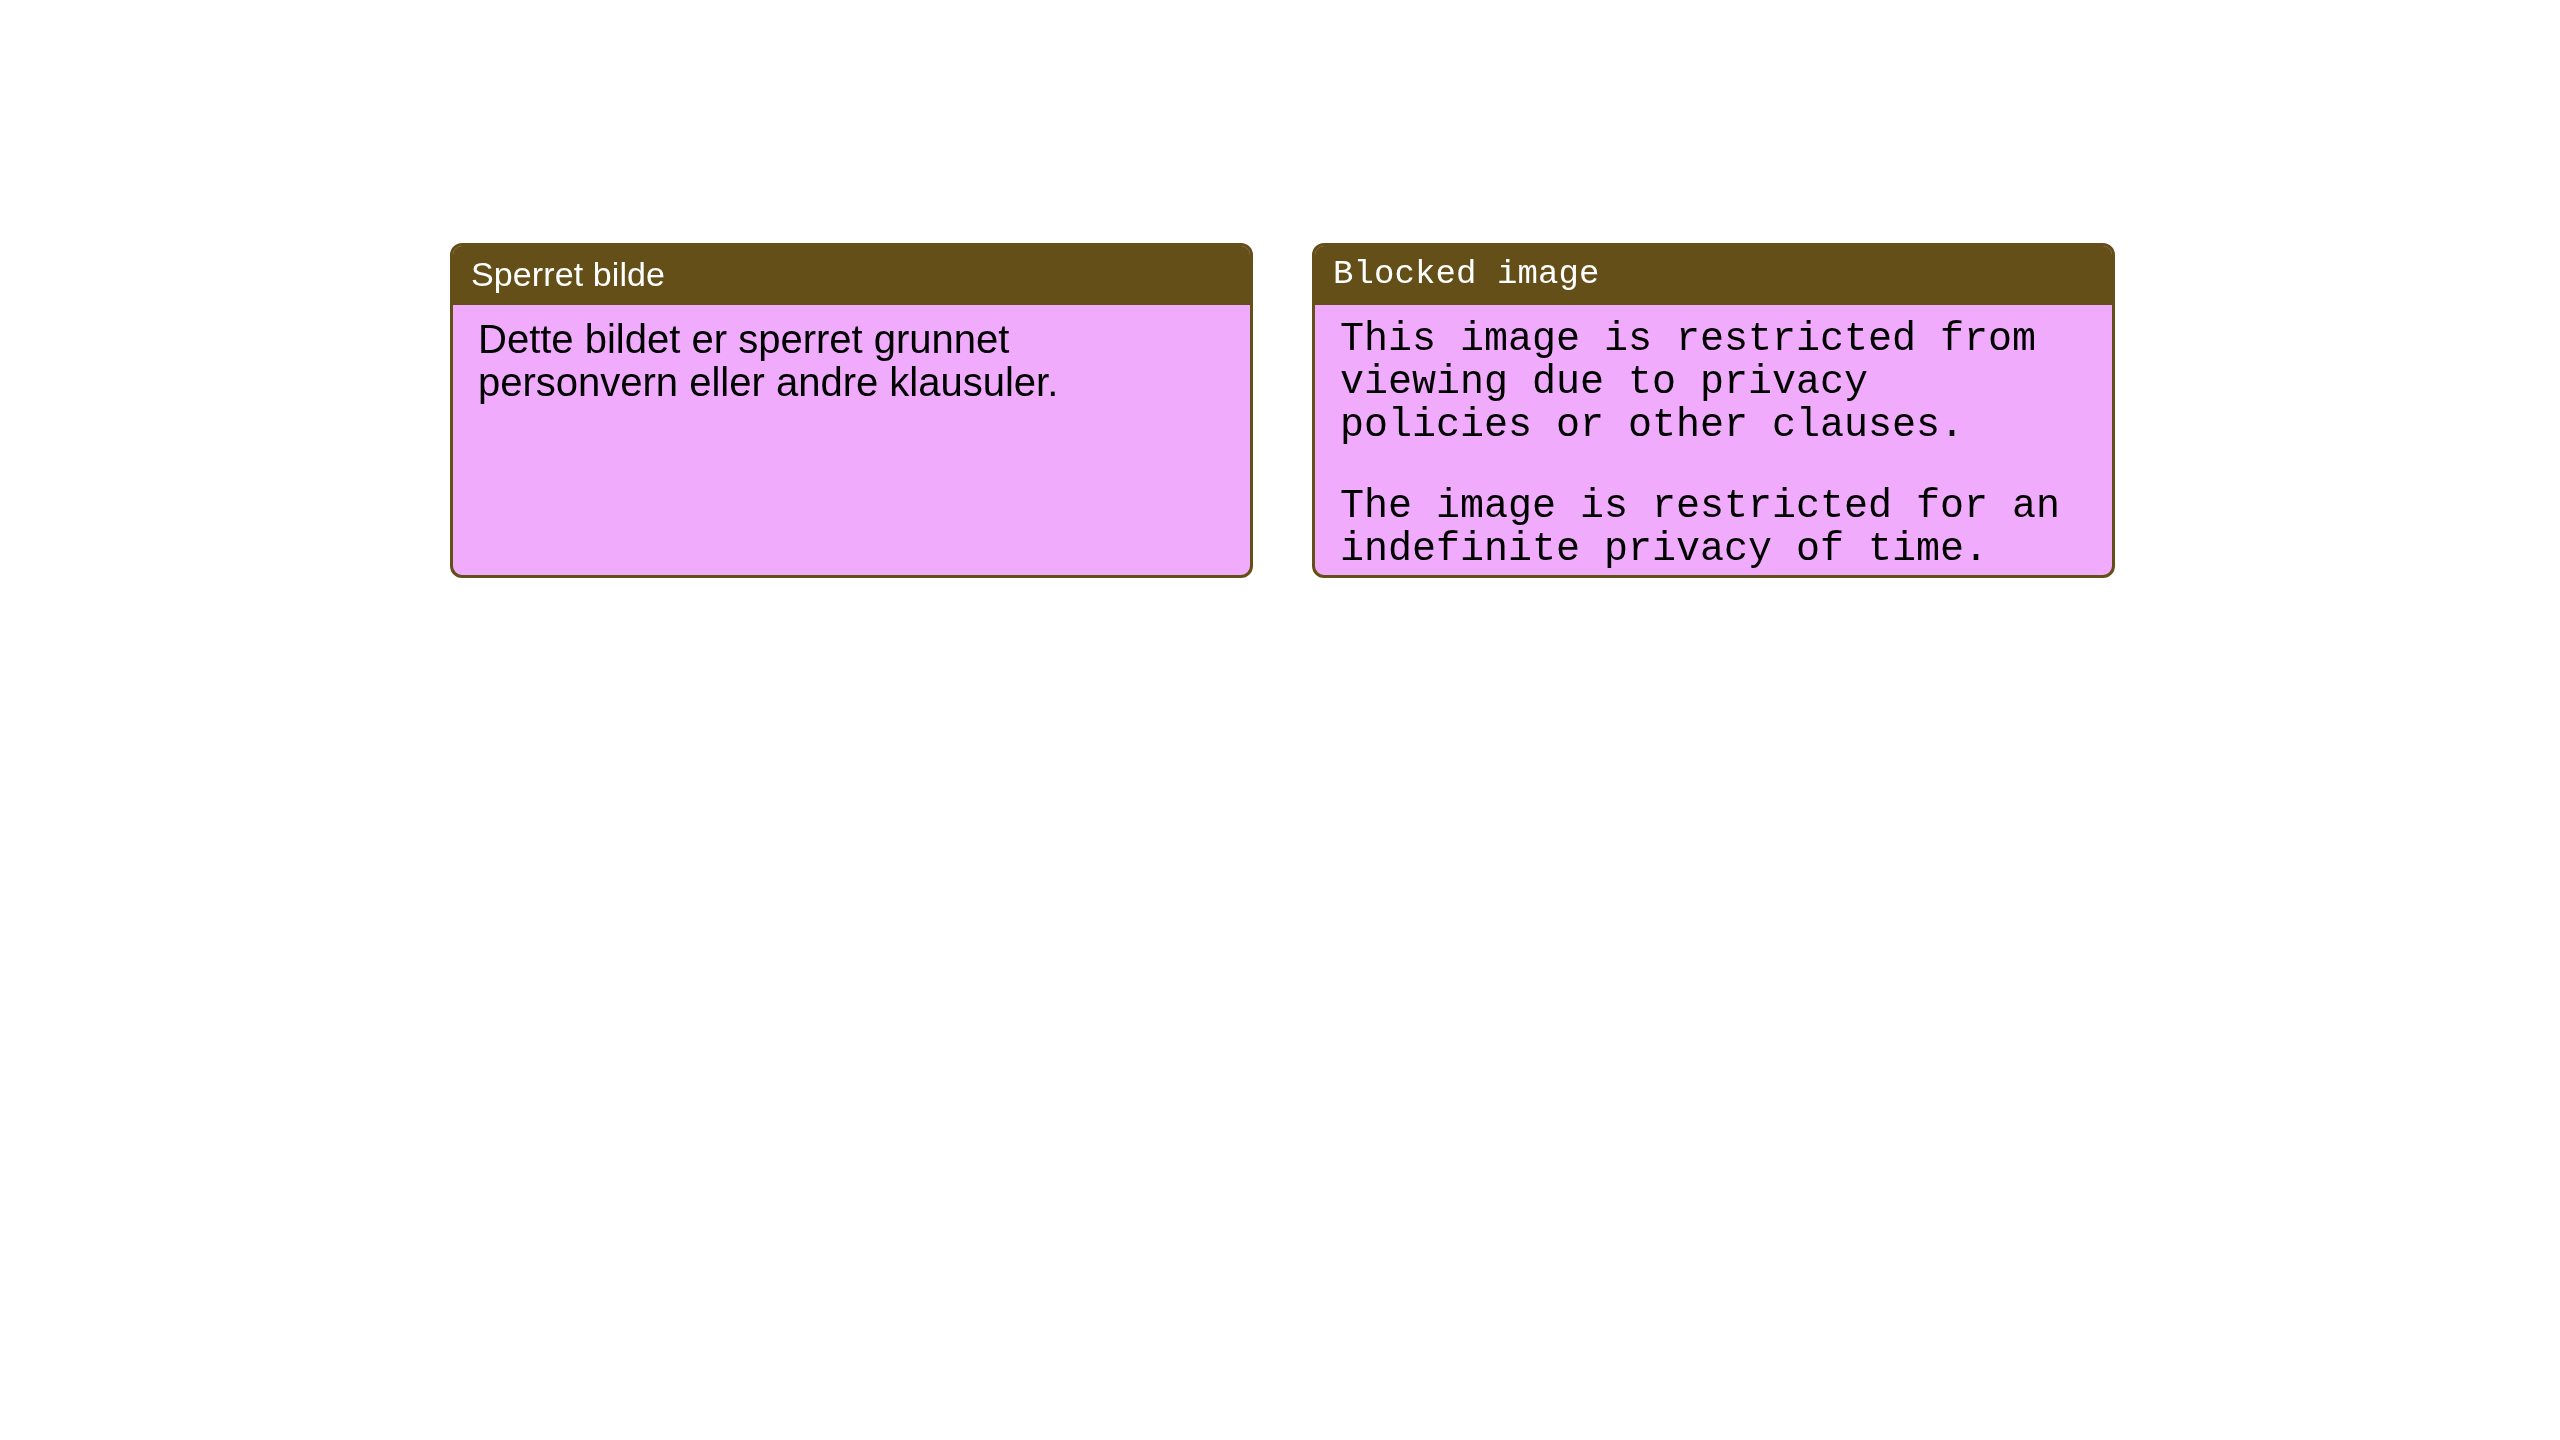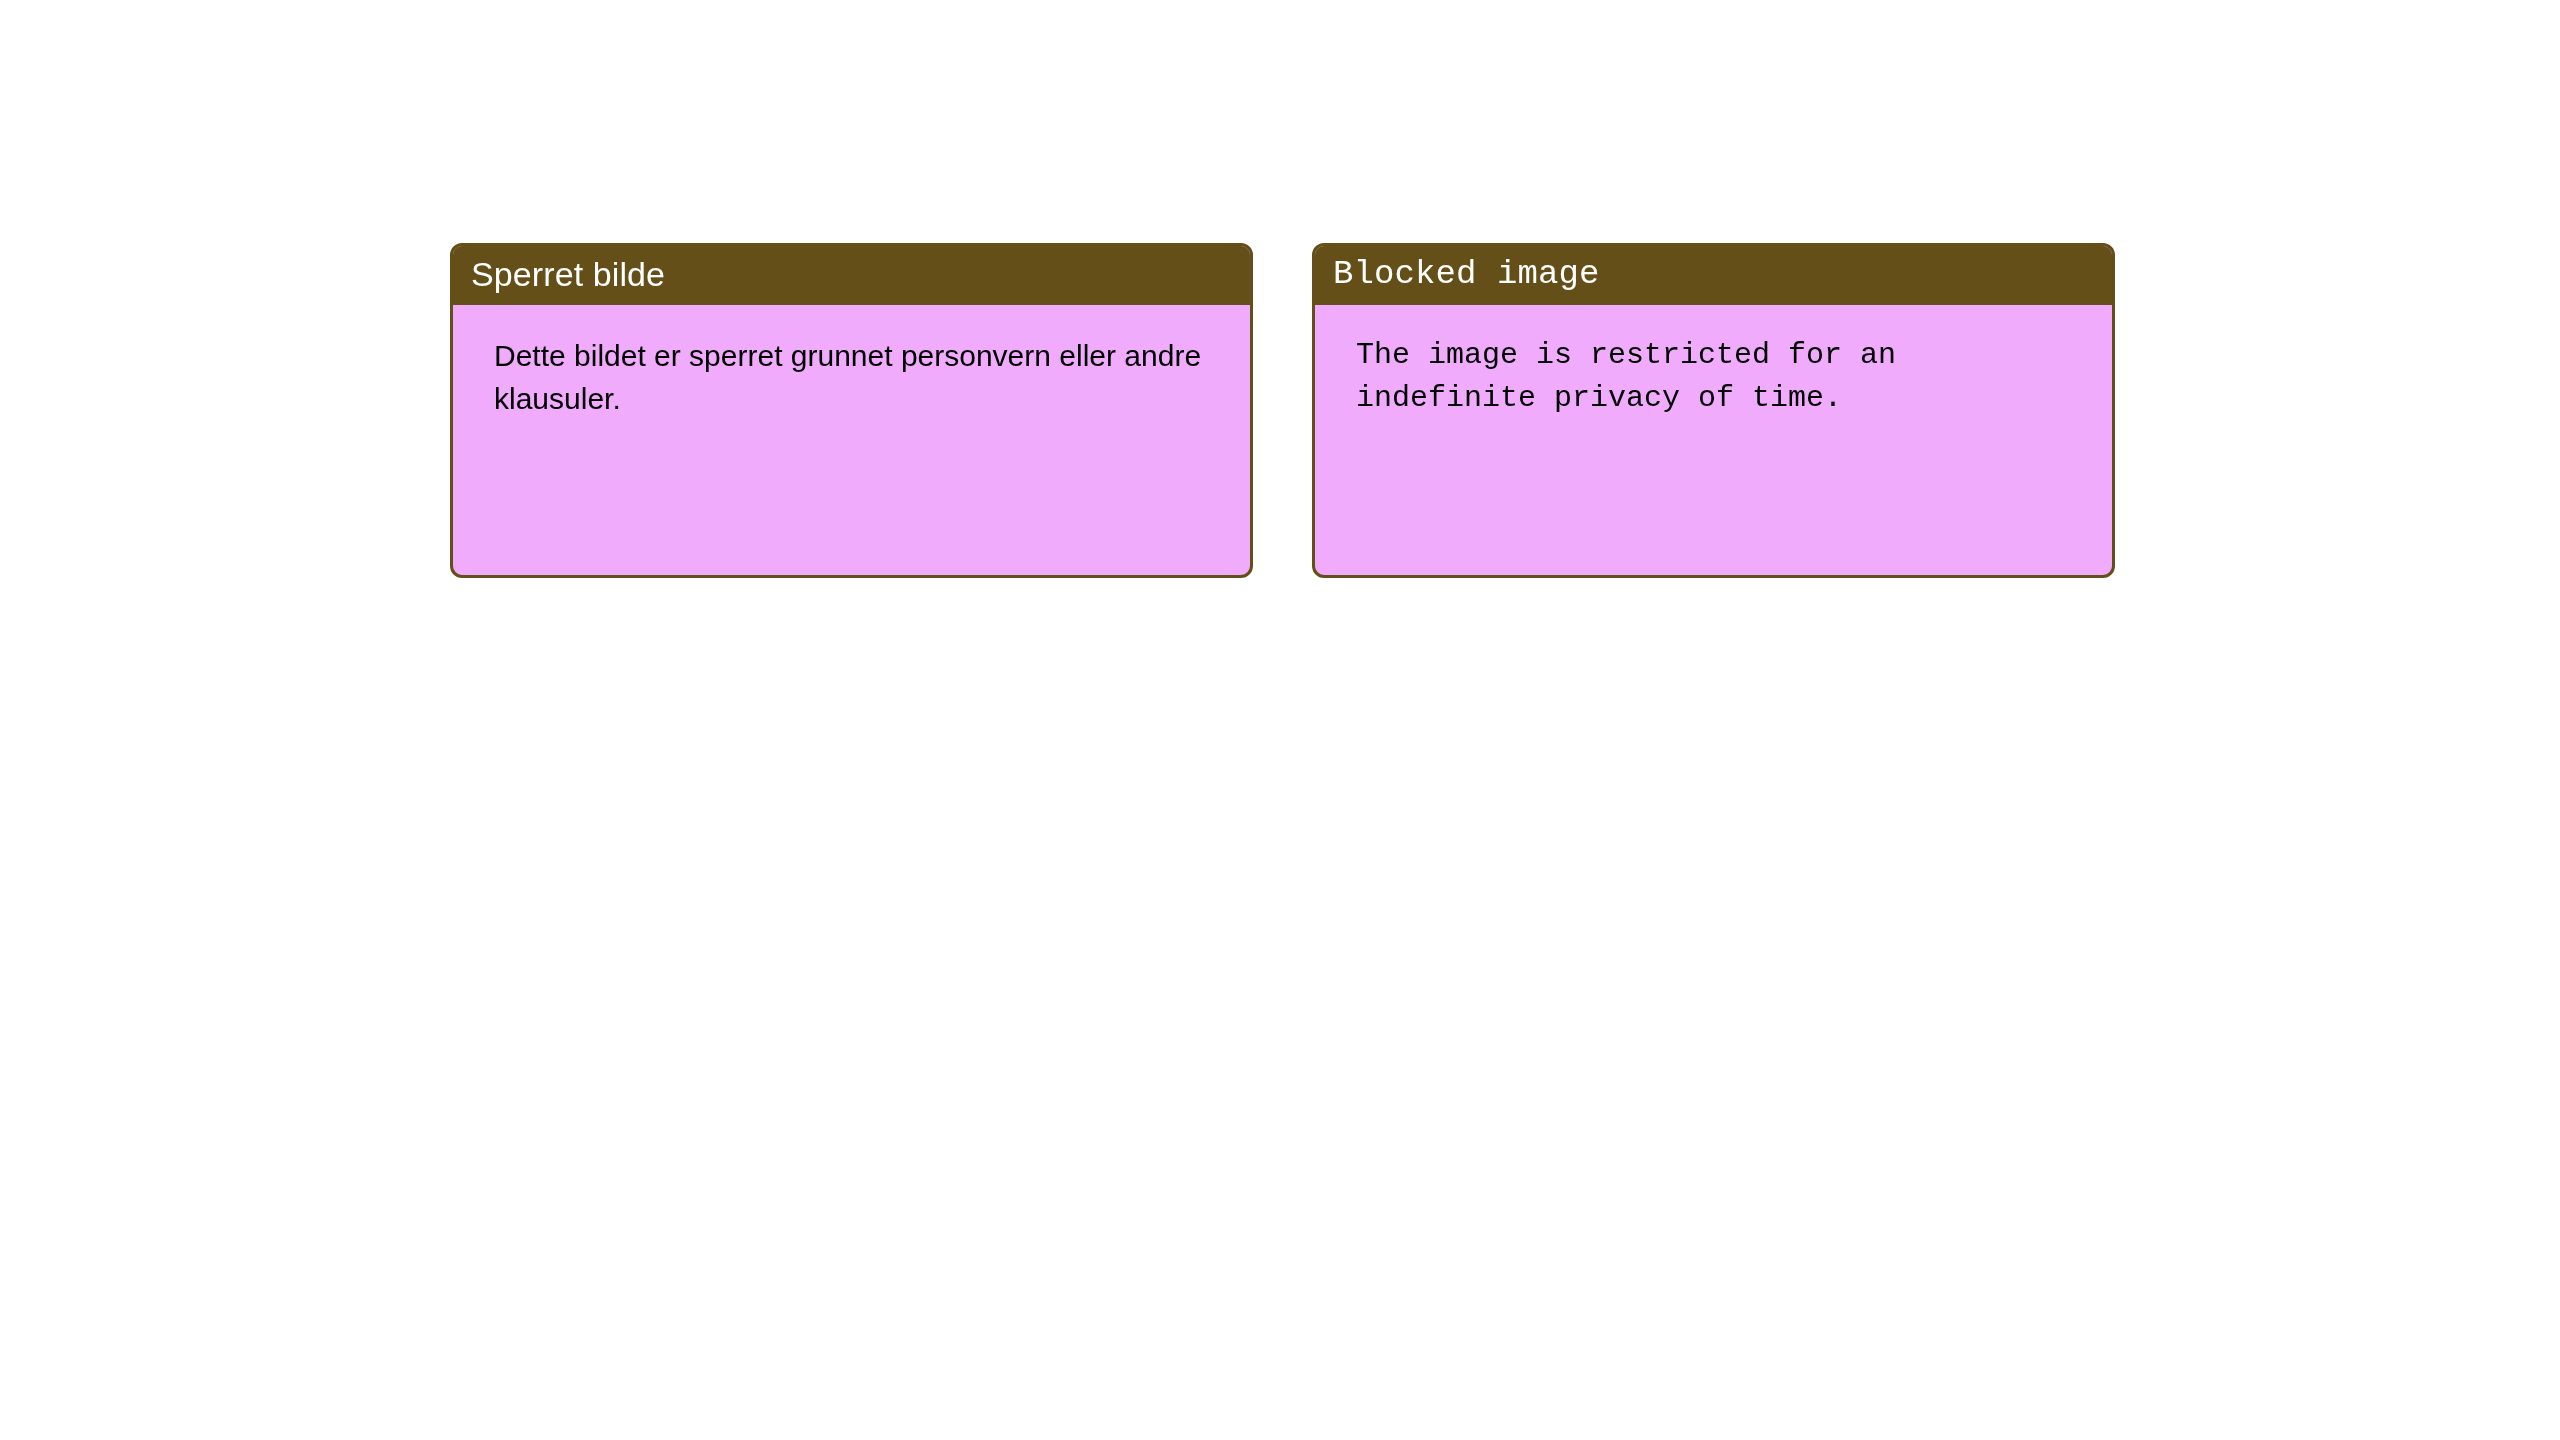--- a/index.html
+++ b/index.html
@@ -63,23 +63,23 @@
     top: 59px;
     left: 0;
     right: 0;
     bottom: 0;
     padding: 13px 20px 0 25px;
     box-sizing: border-box;
   }
 
   .card-paragraph {
     color: #000000;
-    font-size: 30px;
+    font-size: 40px;
     line-height: 43px;
-    margin: 16px;
+    margin: 0;
     max-width: 740px;
   }
 
   .card-paragraph + .card-paragraph {
     margin-top: 38px;
   }
 </style>
 </head>
 <body>
 
@@ -92,17 +92,18 @@
     <div class="card-body">
       <p class="card-paragraph">Dette bildet er sperret grunnet personvern eller andre klausuler.</p>
     </div>
   </section>
 
   <section class="notice-card card-en">
     <div class="card-header">
       <h2 class="card-title">Blocked image</h2>
     </div>
     <div class="card-body">
+      <p class="card-paragraph">This image is restricted from viewing due to privacy policies or other clauses.</p>
       <p class="card-paragraph">The image is restricted for an indefinite privacy of time.</p>
     </div>
   </section>
 
 </div>
 
 </body></html>

